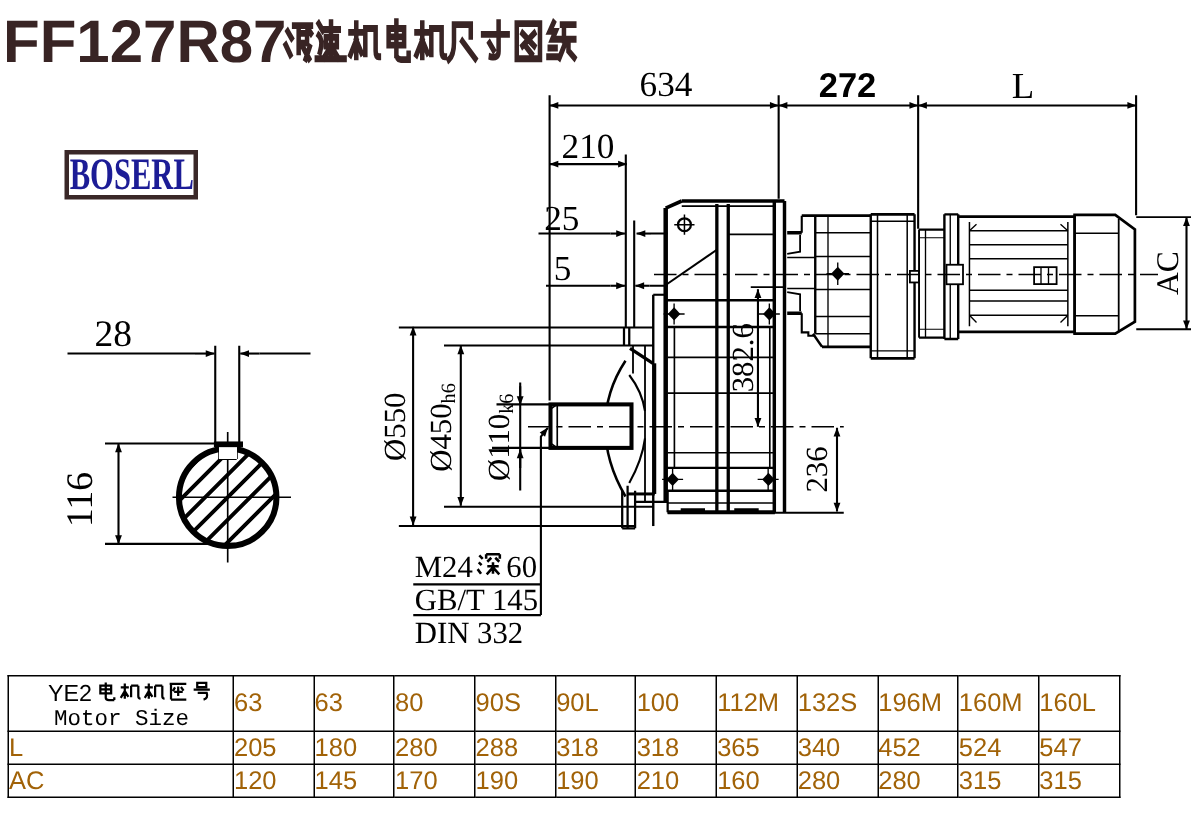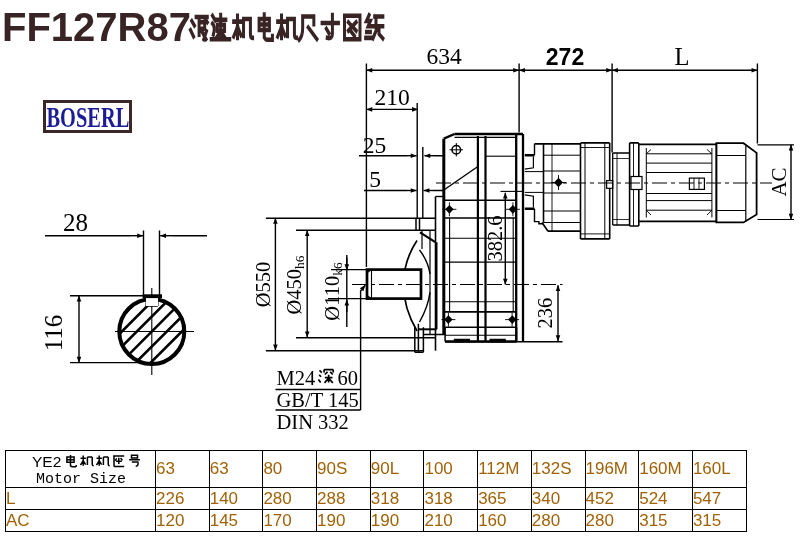--- a/index.html
+++ b/index.html
@@ -285,22 +285,22 @@
         <td>90L</td>
         <td>100</td>
         <td>112M</td>
         <td>132S</td>
         <td>196M</td>
         <td>160M</td>
         <td>160L</td>
       </tr>
 <tr style="height:21.8px">
         <td>L</td>
-        <td>226</td>
-        <td>140</td>
+        <td>205</td>
+        <td>180</td>
         <td>280</td>
         <td>288</td>
         <td>318</td>
         <td>318</td>
         <td>365</td>
         <td>340</td>
         <td>452</td>
         <td>524</td>
         <td>547</td>
       </tr>

